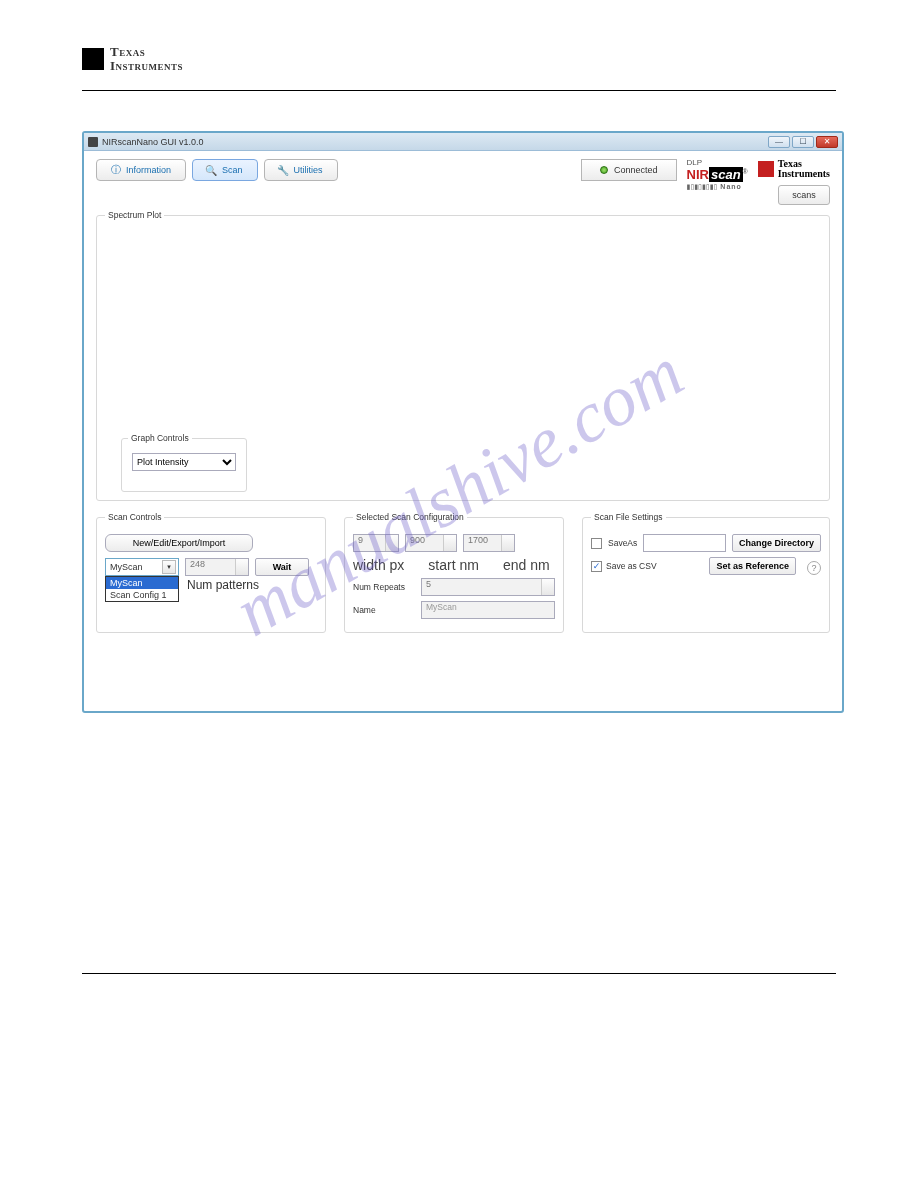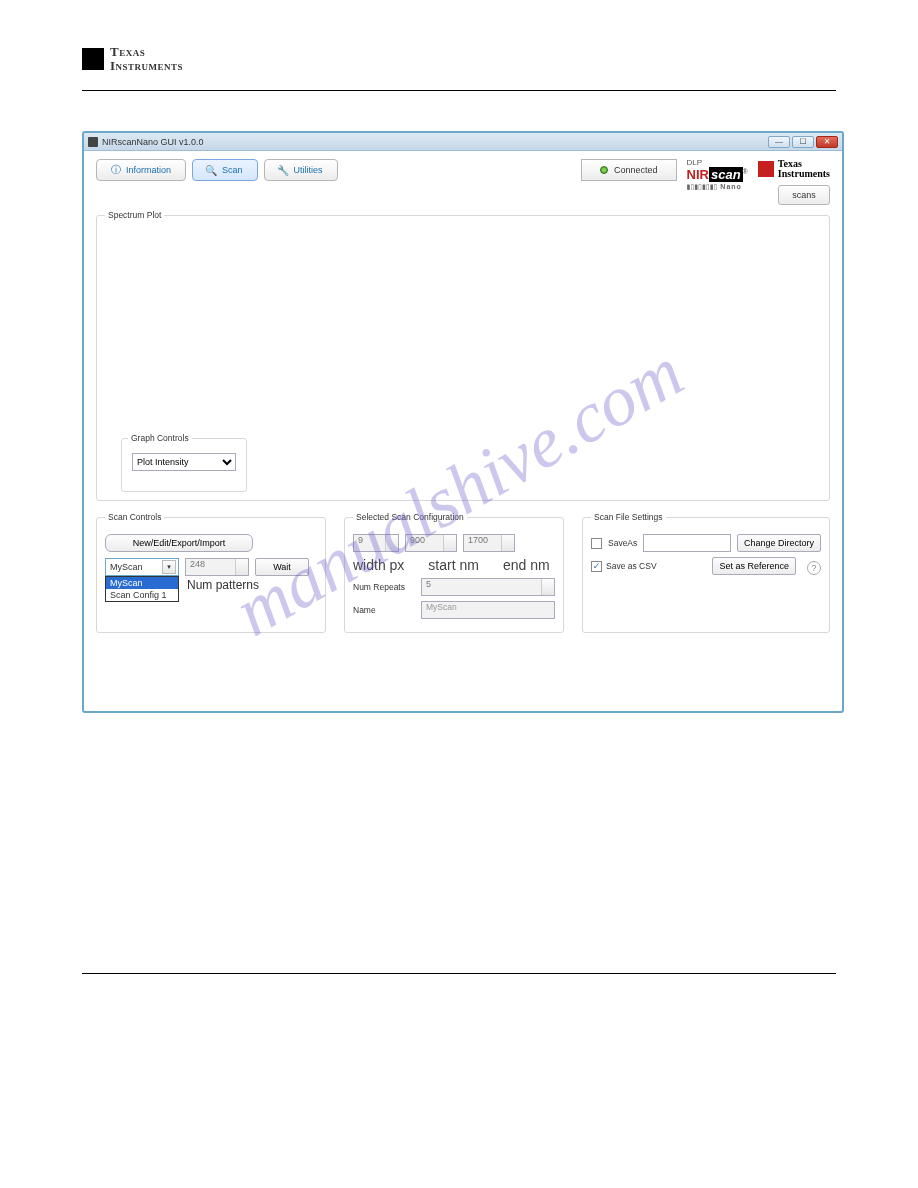--- a/index.html
+++ b/index.html
@@ -259,21 +259,21 @@
     height: 18px; border: 1px solid #aab; background: #f2f2f2;
     color: #999; padding: 0 4px;
   }
   .mini-btn {
     height: 18px;
     border: 1px solid #aab;
     border-radius: 2px;
     background: linear-gradient(#fdfdfd, #ececec);
     padding: 0 6px;
     cursor: pointer;
-    display: inline-flex; align-items: center; justify-content: center;
+    display: inline-flex; align-items: center; justify-content: center; font-weight: bold;
   }
   .dropdown-open {
     position: relative;
   }
   .dd-field {
     width: 74px; height: 18px;
     border: 1px solid #6aa7c9;
     background: #fff;
     display: flex; align-items: center; justify-content: space-between;
     padding: 0 2px 0 4px;

